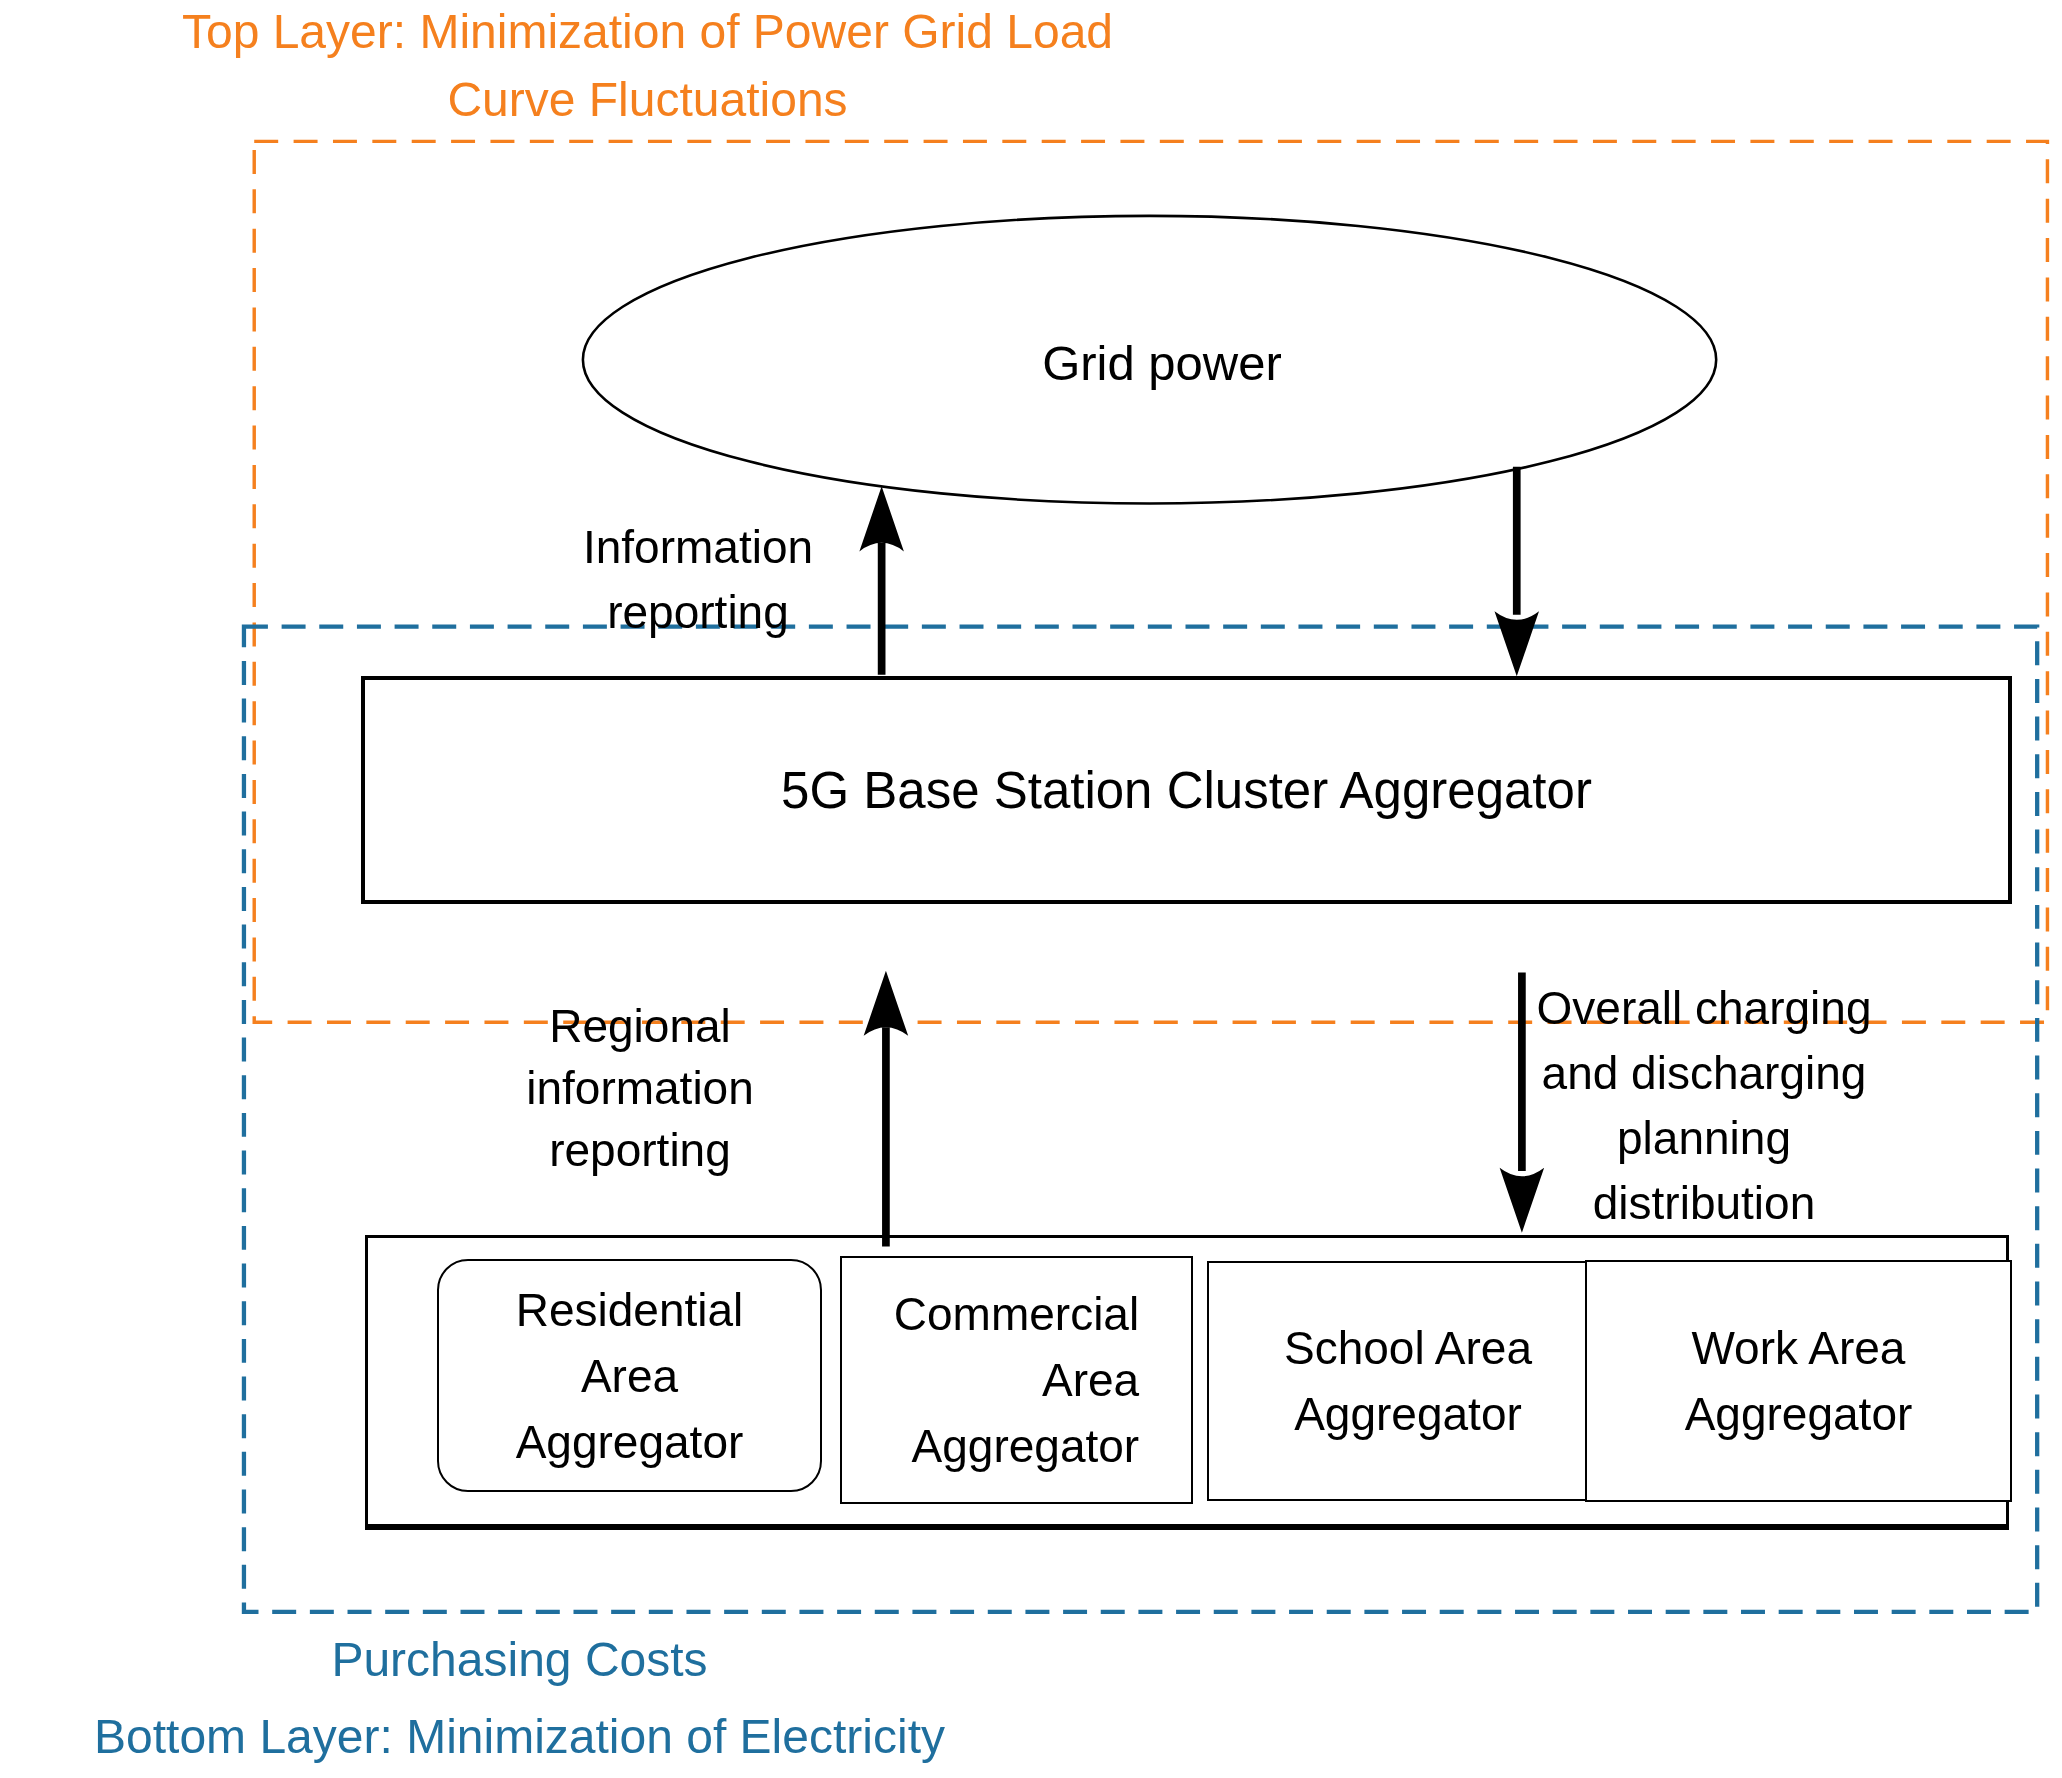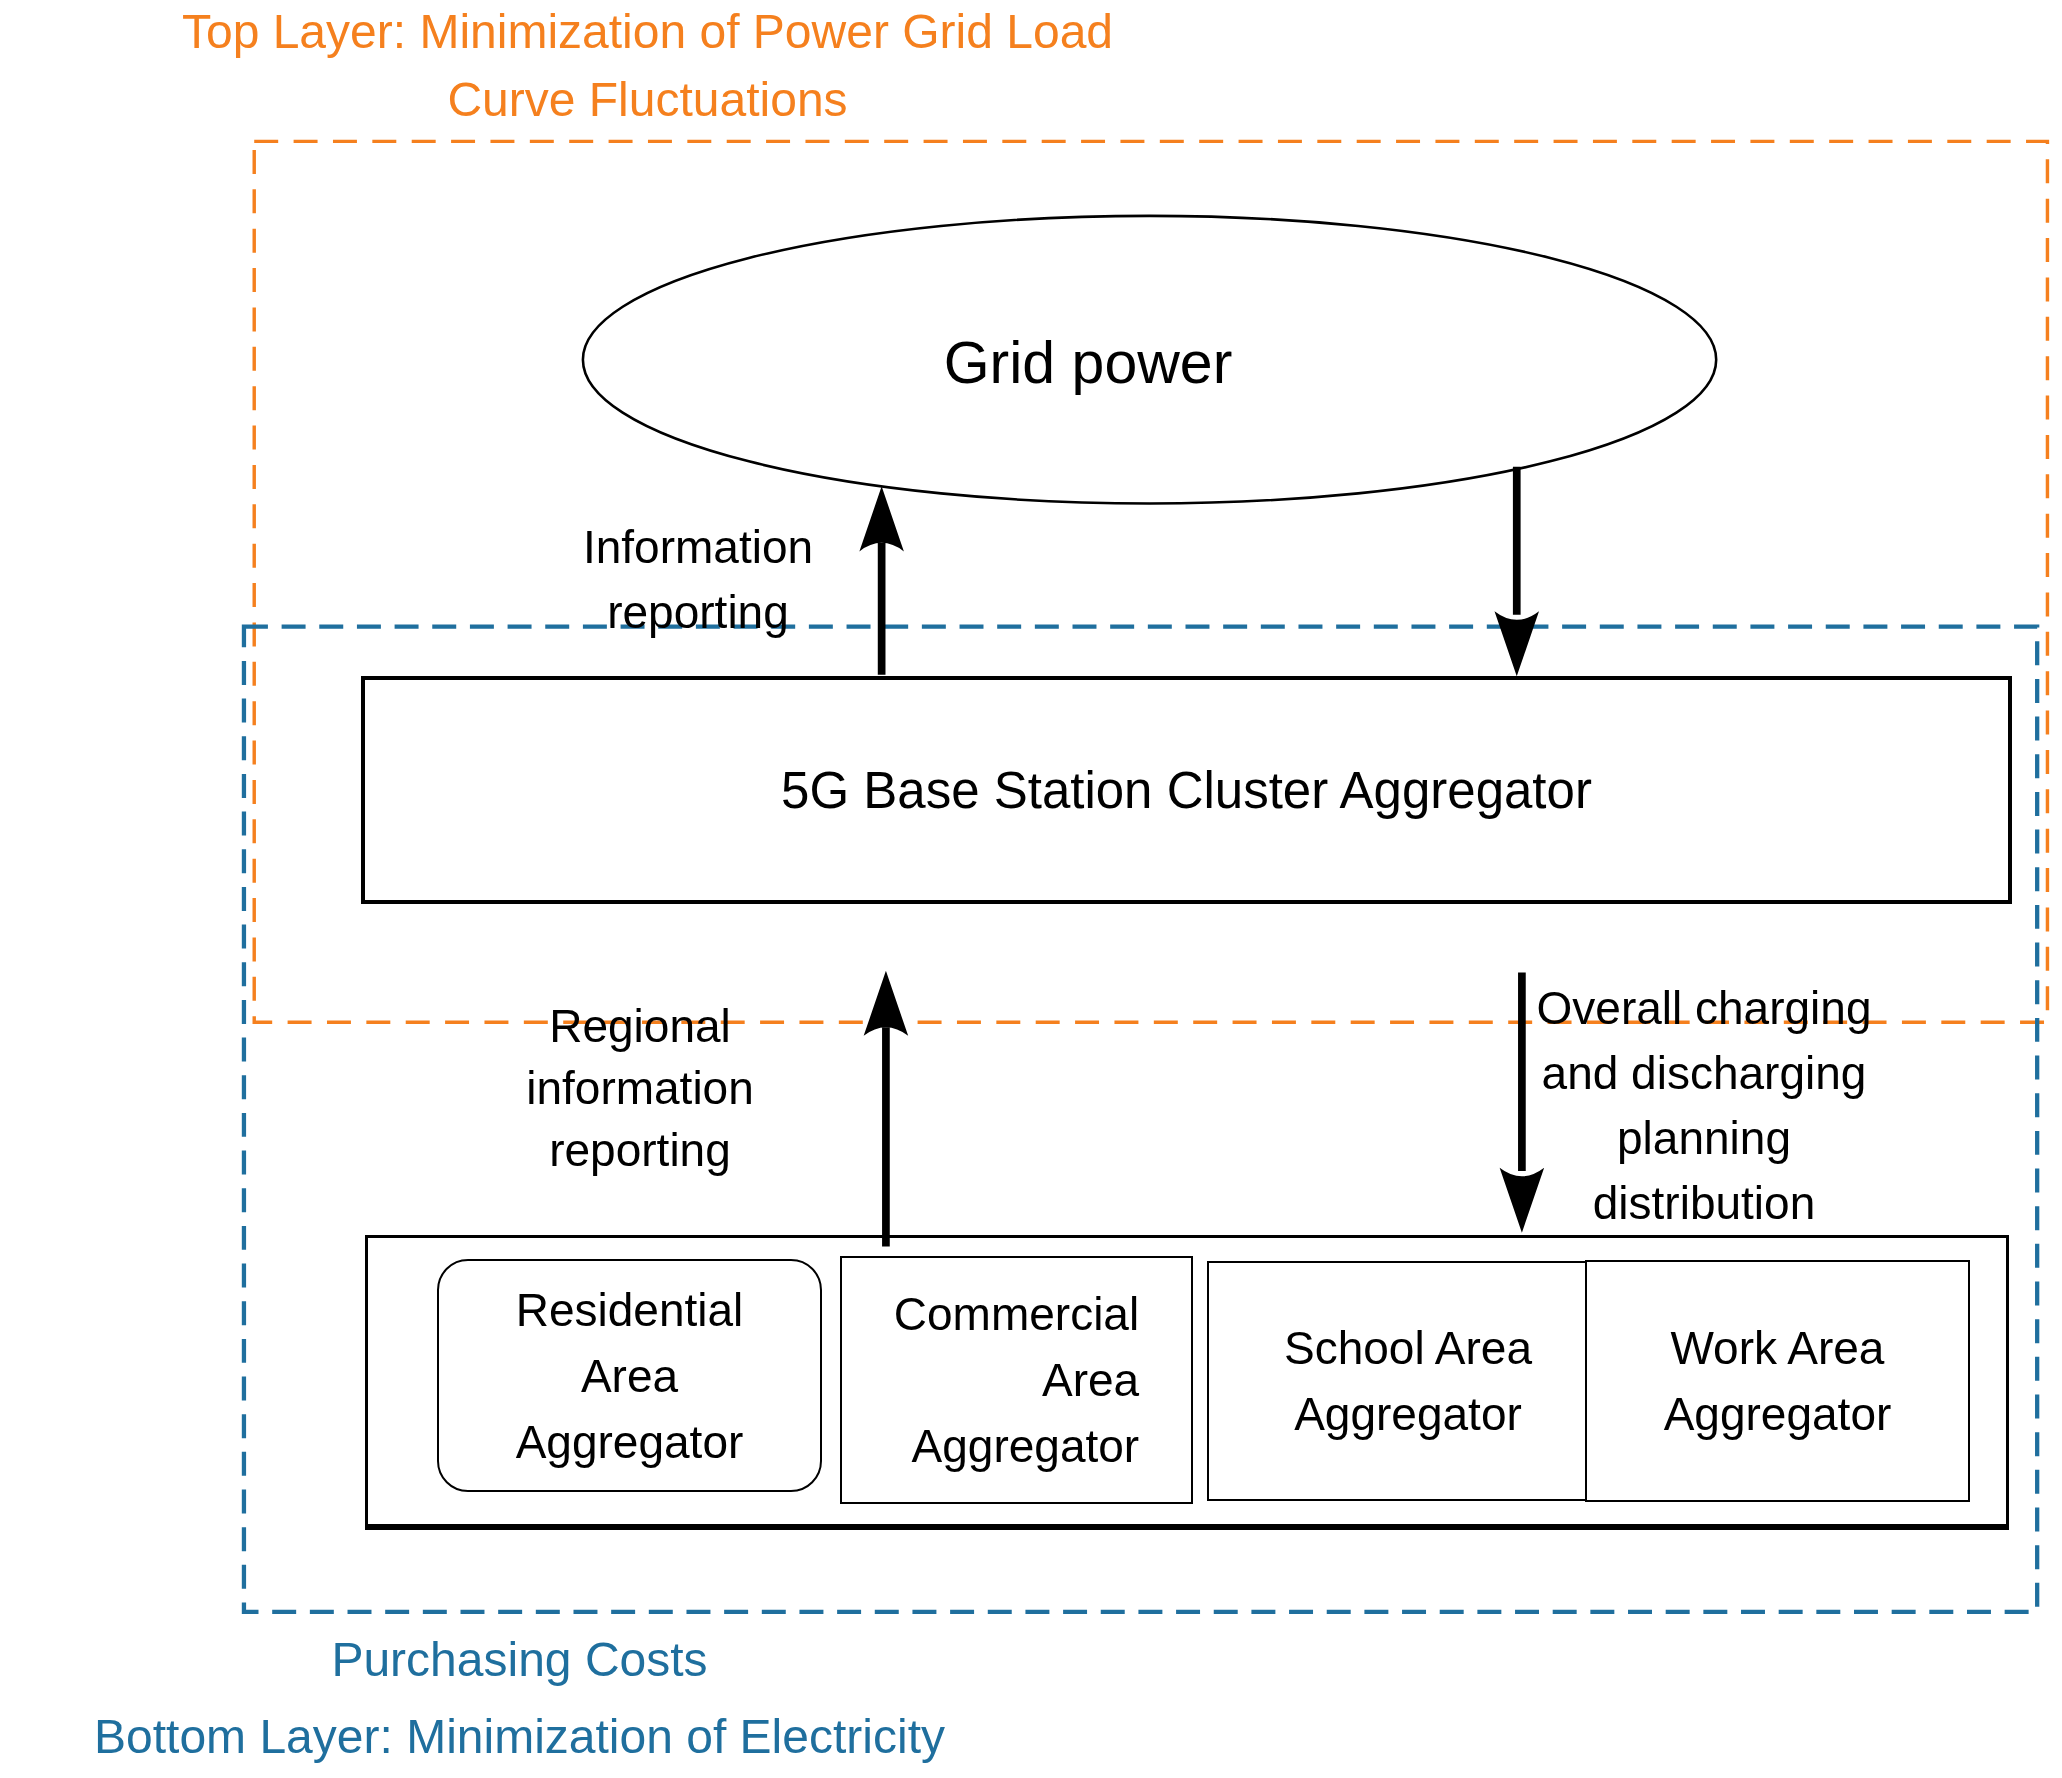--- a/index.html
+++ b/index.html
@@ -10,23 +10,23 @@
   .layer{position:absolute;left:0;top:0;width:2062px;height:1779px;}
   .arrows{pointer-events:none;}
   .node{position:absolute;box-sizing:border-box;background:#fff;
         display:flex;align-items:center;justify-content:center;text-align:center;}
   .fiveg{left:361px;top:676px;width:1651px;height:228px;border:4.3px solid #000;font-size:51px;}
   .cluster{left:365px;top:1235px;width:1644px;height:295px;border:3.4px solid #000;border-bottom-width:6px;background:transparent;}
   .area{border:2.6px solid #000;font-size:46px;line-height:66px;white-space:pre-line;}
   .area.residential{left:437px;top:1259px;width:385px;height:233px;border-radius:31px;}
   .area.commercial{left:840px;top:1256px;width:353px;height:248px;text-align:right;}
   .area.school{left:1207px;top:1261px;width:402px;height:240px;}
-  .area.work{left:1585px;top:1260px;width:385px;height:242px;align-items:center;}
+  .area.work{left:1585px;top:1260px;width:427px;height:242px;align-items:center;}
   .lbl{position:absolute;transform:translate(-50%,-50%);text-align:center;white-space:pre-line;}
-  .lbl.grid-power{left:1088px;top:363px;font-size:59px;}
+  .lbl.grid-power{left:1162px;top:363px;font-size:49px;}
   .lbl.arrow-lbl{font-size:46px;line-height:65px;}
   .lbl.info{left:698px;top:580px;}
   .lbl.agg{left:1688px;top:579px;}
   .lbl.regional{left:640px;top:1088px;line-height:62px;}
   .lbl.planning{left:1704px;top:1106px;}
   .title{position:absolute;width:1027px;text-align:center;font-size:48px;font-weight:400;}
   .title.top{left:134px;top:-1.7px;line-height:68px;color:var(--c-top,#F5801E);}
   .title.bottom{left:6px;top:1621px;line-height:77px;color:var(--c-bottom,#1F6F9E);}
 </style>
 </head>

